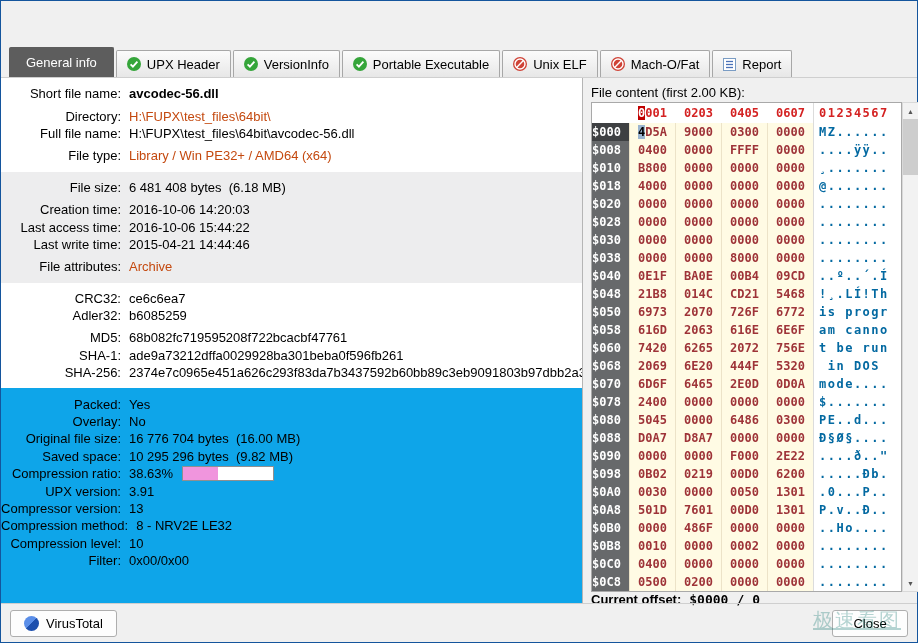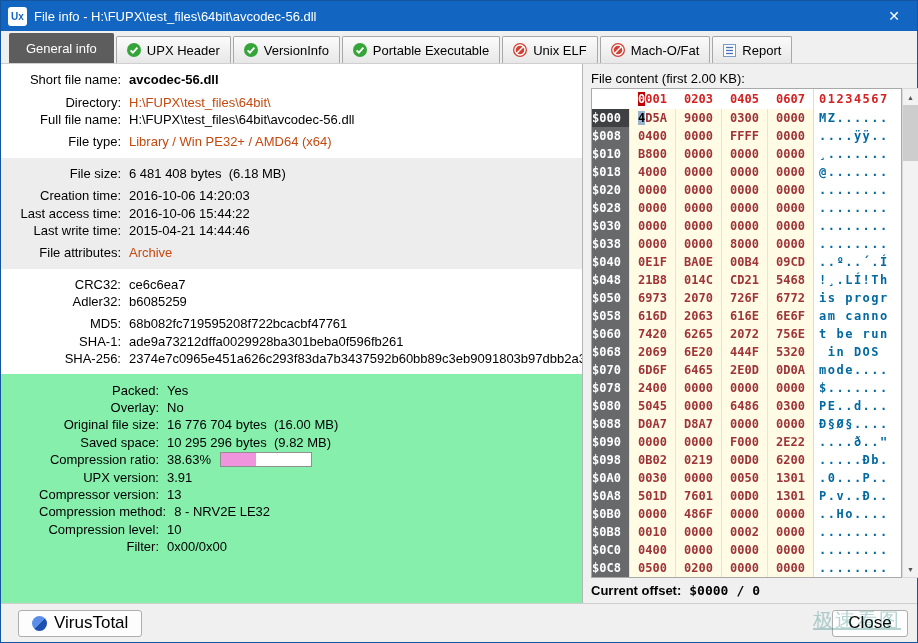--- a/index.html
+++ b/index.html
@@ -8,32 +8,32 @@
     border:1px solid #14559d;box-sizing:border-box;background:#f0f0f0;
     font-family:"Liberation Sans","DejaVu Sans",sans-serif;font-size:13px;color:#000;}
   
   .titlebar{flex:0 0 30px;background:#1266c1;color:#fff;display:flex;align-items:center;}
   .app-icon{width:19px;height:19px;margin:0 7px;background:#fff;border-radius:3px;color:#1266c1;
     font-weight:700;font-size:10px;display:flex;align-items:center;justify-content:center;flex:none;}
   .wtitle{flex:1;white-space:nowrap;overflow:hidden;}
   .close{width:46px;align-self:stretch;display:flex;align-items:center;justify-content:center;font-size:14px;}
   
   .tabbar{flex:0 0 32px;display:flex;align-items:flex-end;padding-left:8px;gap:2px;
-    border-bottom:1px solid #cfcfcf;background:#f0f0f0;}
+    border-bottom:1px solid #cfcfcf;background:#f0f0f0;margin-top:44px;}
   .tab{display:flex;align-items:center;gap:6px;height:26px;padding:0 10px;
     background:linear-gradient(#fbfbfb,#e7e7e7);border:1px solid #a7a7a7;border-bottom:none;
     border-radius:2px 2px 0 0;white-space:nowrap;}
   .tab.active{background:#5d5d5d;border-color:#5d5d5d;color:#fff;height:29px;padding:0 16px;}
   .tabicon{display:flex;align-items:center;}
   
   .content{flex:1;display:flex;min-height:0;}
   .left{flex:0 0 581px;display:flex;flex-direction:column;background:#fff;overflow:hidden;}
   .section{padding:7px 0;}
   .section.gray{background:#ededee;}
-  .section.green{background:#86efac;flex:1;padding-left:38px;}
+  .section.green{background:#0ea5e9;flex:1;}
   .inforow{display:flex;align-items:center;min-height:17.4px;}
   .lab{flex:0 0 120px;text-align:right;padding-right:8px;white-space:nowrap;}
   .val{white-space:pre;}
   .val.bold{font-weight:700;}
   .val.link,.val.accent{color:#c4490f;}
   .gap{height:5px;}
   .pbar{width:92px;height:15px;border:1px solid #8f8f8f;background:#fff;margin-left:9px;
     position:relative;display:inline-block;box-sizing:border-box;}
   .pfill{position:absolute;top:0;bottom:0;left:0;background:#f095dd;}
   
@@ -59,36 +59,31 @@
   .vscroll{width:17px;background:#f2f2f2;border:1px solid #d9d9d9;box-sizing:border-box;
     display:flex;flex-direction:column;align-items:center;}
   .varrow{height:16px;display:flex;align-items:center;justify-content:center;font-size:7px;color:#555;width:100%;}
   .vthumb{width:15px;height:56px;background:#cdcdcd;}
   .vtrack{flex:1;}
   .offset-line{height:28px;display:flex;align-items:center;gap:8px;font-weight:bold;}
   .offv{font-family:"DejaVu Sans Mono","Liberation Mono",monospace;}
   
   .bottombar{flex:0 0 38px;border-top:1px solid #cfcfcf;display:flex;align-items:center;padding:0 9px;}
   .btn{height:27px;display:flex;align-items:center;gap:7px;padding:0 13px;background:#fdfdfd;
-    border:1px solid #aeaeae;border-radius:3px;font-family:inherit;font-size:17px;color:#000;margin-left:8px;}
+    border:1px solid #aeaeae;border-radius:3px;font-family:inherit;font-size:13px;color:#000;}
   .btn-close{margin-left:auto;min-width:76px;justify-content:center;}
   .vt-icon{width:15px;height:15px;border-radius:50%;flex:none;
     background:linear-gradient(135deg,#5a8ee8 0 50%,#1c4fae 50% 100%);}
   .watermark{position:absolute;right:16px;bottom:8px;font-size:20px;color:#0f766e;opacity:.3;
     letter-spacing:2px;pointer-events:none;text-decoration:underline;}
 </style>
 </head>
 <body>
 
 <div class="dialog">
-  <div class="titlebar">
-    <div class="app-icon">Ux</div>
-    <div class="wtitle">File info - H:\FUPX\test_files\64bit\avcodec-56.dll</div>
-    <div class="close">✕</div>
-  </div>
 
   <div class="tabbar" id="tabbar">
       <div class="tab active">
         <span>General info</span>
       </div>
       <div class="tab">
         <span class="tabicon">
           <svg width="14" height="14" viewBox="0 0 14 14">
             <circle cx="7" cy="7" r="7" fill="#35a53a"></circle>
             <path d="M3.6 7.3l2.3 2.3 4.5-5" stroke="#fff" stroke-width="1.8" fill="none"></path>

